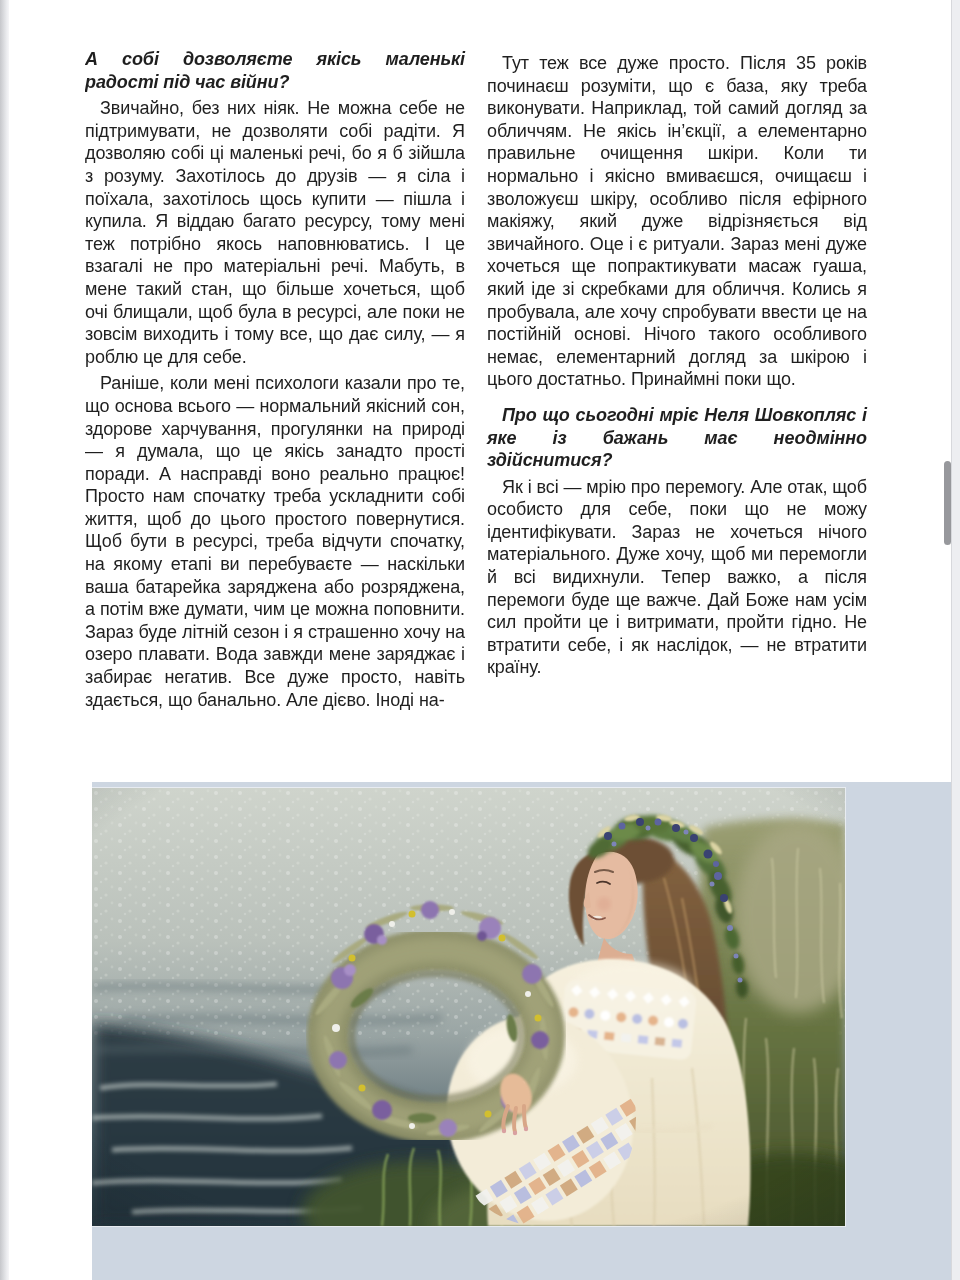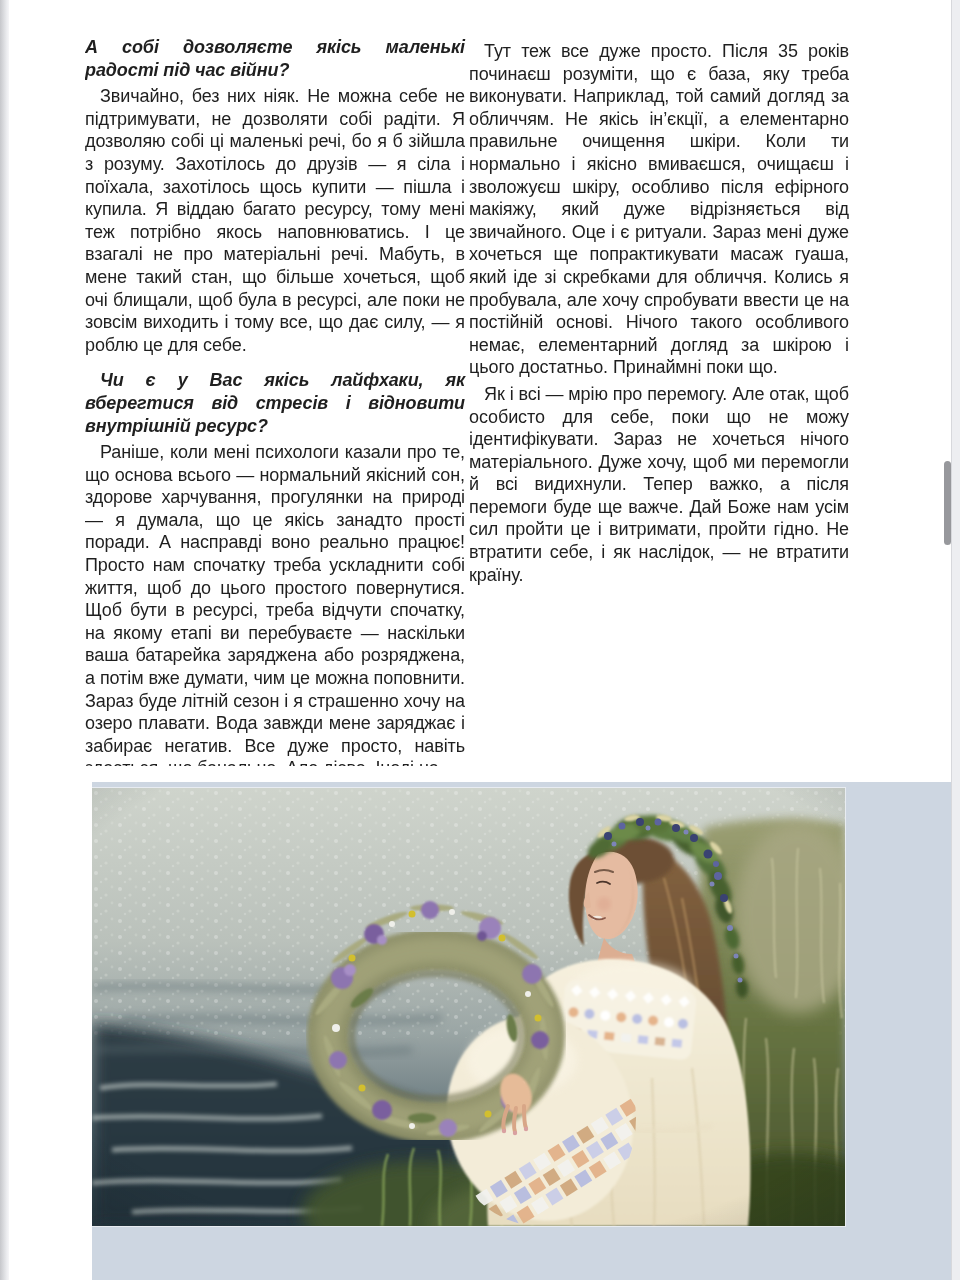--- a/index.html
+++ b/index.html
@@ -18,22 +18,22 @@
   .edge-right{
     position:absolute;right:0;top:0;width:8px;height:1280px;
     background:#edeef1;border-left:1px solid #d7d8dc;
     z-index:30;
   }
   .scroll-thumb{
     position:absolute;right:9px;top:461px;width:7px;height:84px;
     background:#97989c;border-radius:4px;z-index:31;
   }
   .content{
-    position:absolute;left:85px;top:36px;width:783px;height:730px;
-    display:flex;gap:4px;overflow:hidden;z-index:2;
+    position:absolute;left:85px;top:48px;width:783px;height:730px;
+    display:flex;gap:22px;overflow:hidden;z-index:2;
   }
   .col{width:380px;flex:0 0 380px;}
   .col p{
     margin:0;font-size:18px;line-height:22.6px;
     text-align:justify;letter-spacing:-0.1px;
   }
   .col p.q{
     font-weight:bold;font-style:italic;
     margin-top:13px;text-indent:15px;
   }
@@ -51,25 +51,25 @@
 </head>
 <body>
 
 <div>
   <div class="edge-left"></div>
 
   <div class="content">
     <div class="col">
       <p class="q first">А собі дозволяєте якісь маленькі радості під час війни?</p>
       <p class="a">Звичайно, без них ніяк. Не можна себе не підтримувати, не дозволяти собі радіти. Я дозволяю собі ці маленькі речі, бо я б зійшла з розуму. Захотілось до друзів — я сіла і поїхала, захотілось щось купити — пішла і купила. Я віддаю багато ресурсу, тому мені теж потрібно якось наповнюватись. І це взагалі не про матеріальні речі. Мабуть, в мене такий стан, що більше хочеться, щоб очі блищали, щоб була в ресурсі, але поки не зовсім виходить і тому все, що дає силу, — я роблю це для себе.</p>
-      <p class="q">Чи є у Вас якісь лайфхаки, як вберегтися від стресів і відновити внутрішній ресурс?</p>
       <p class="a">Раніше, коли мені психологи казали про те, що основа всього — нормальний якісний сон, здорове харчування, прогулянки на природі — я думала, що це якісь занадто прості поради. А насправді воно реально працює! Просто нам спочатку треба ускладнити собі життя, щоб до цього простого повернутися. Щоб бути в ресурсі, треба відчути спочатку, на якому етапі ви перебуваєте — наскільки ваша батарейка заряджена або розряджена, а потім вже думати, чим це можна поповнити. Зараз буде літній сезон і я страшенно хочу на озеро плавати. Вода завжди мене заряджає і забирає негатив. Все дуже просто, навіть здається, що банально. Але дієво. Іноді на-</p>
     </div>
     <div class="col">
       <p class="a">Тут теж все дуже просто. Після 35 років починаєш розуміти, що є база, яку треба виконувати. Наприклад, той самий догляд за обличчям. Не якісь ін’єкції, а елементарно правильне очищення шкіри. Коли ти нормально і якісно вмиваєшся, очищаєш і зволожуєш шкіру, особливо після ефірного макіяжу, який дуже відрізняється від звичайного. Оце і є ритуали. Зараз мені дуже хочеться ще попрактикувати масаж гуаша, який іде зі скребками для обличчя. Колись я пробувала, але хочу спробувати ввести це на постійній основі. Нічого такого особливого немає, елементарний догляд за шкірою і цього достатньо. Принаймні поки що.</p>
+      <p class="q">Про що сьогодні мріє Неля Шовкопляс і яке із бажань має неодмінно здійснитися?</p>
       <p class="a">Як і всі — мрію про перемогу. Але отак, щоб особисто для себе, поки що не можу ідентифікувати. Зараз не хочеться нічого матеріального. Дуже хочу, щоб ми перемогли й всі видихнули. Тепер важко, а після перемоги буде ще важче. Дай Боже нам усім сил пройти це і витримати, пройти гідно. Не втратити себе, і як наслідок, — не втратити країну.</p>
 
     </div>
   </div>
 
   <div class="photo-panel" style="background:#cdd6e1;">
     <svg class="photo" viewBox="0 0 753 438" preserveAspectRatio="none">
       <defs>
         <linearGradient id="wg" x1="0" y1="0" x2="0" y2="1">
           <stop offset="0" stop-color="#cfd4cc"></stop>

